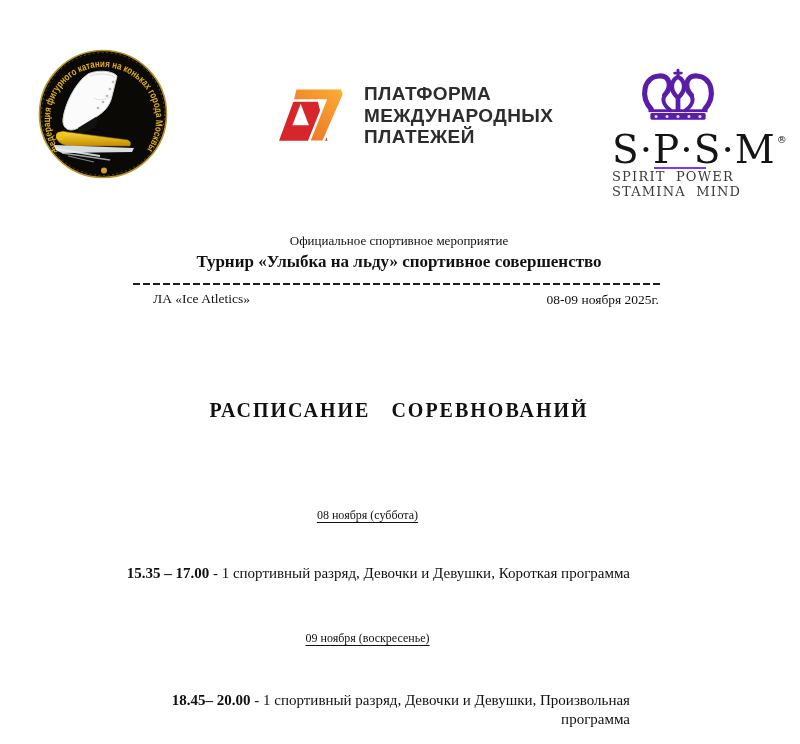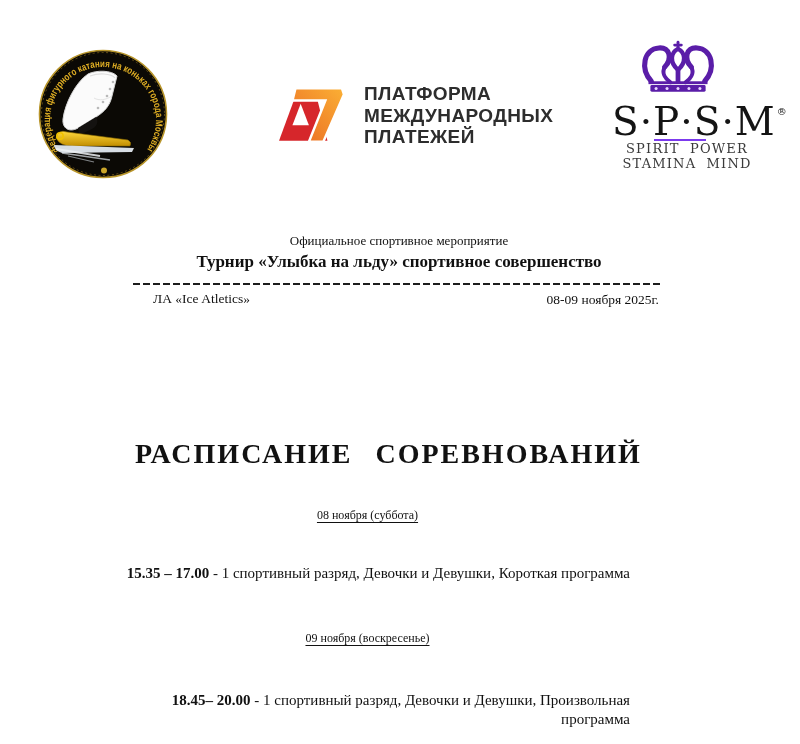--- a/index.html
+++ b/index.html
@@ -12,35 +12,35 @@
   
   .h-line1{top:231px;left:135px;width:528px;text-align:center;font-size:13px;line-height:19px;}
   .h-line2{top:251px;left:135px;width:528px;text-align:center;font-size:17px;line-height:21px;font-weight:bold;}
   .dashes{top:283px;left:133px;width:530px;height:2px;
     background:repeating-linear-gradient(90deg,#1c1c1c 0 7px,transparent 7px 10px);}
   .venue{top:291px;left:135px;width:528px;font-size:13.5px;line-height:15.5px;}
   .venue .addr{padding-left:18px;}
   .venue .dates{position:absolute;right:4px;top:1px;}
 
   
-  .sched-title{top:399px;left:135px;width:528px;font-weight:bold;
-    font-size:28px;letter-spacing:2px;word-spacing:14px;margin-top:39px;}
+  .sched-title{top:399px;left:135px;width:528px;text-align:center;font-weight:bold;
+    font-size:20px;letter-spacing:2px;word-spacing:14px;}
   .day-head{left:105px;width:525px;text-align:center;font-size:12px;}
   .day-head span{text-decoration:underline;text-underline-offset:3px;}
   .day1{top:508px;} .day2{top:631px;}
   .entry{left:105px;width:525px;text-align:right;font-size:15px;line-height:19px;}
   .entry1{top:549px;} .entry2{top:676px;}
   .entry b{font-weight:bold;}
 
   
   .fed-logo{left:38px;top:48px;}
   .a7{left:278px;top:83px;display:flex;align-items:center;gap:18px;}
   .a7-text{font-family:"Liberation Sans", sans-serif;font-weight:bold;color:#2d2d2d;
     font-size:19px;line-height:21.5px;letter-spacing:.4px;}
-  .spsm{left:612px;top:38px;width:150px;text-align:center;font-family:"DejaVu Serif", serif;}
+  .spsm{left:612px;top:66px;width:150px;font-family:"DejaVu Serif", serif;}
   .spsm-crown{display:block;margin:0 auto 0 26px;}
   .spsm-acr{font-size:39px;line-height:36px;color:#141414;font-weight:500;letter-spacing:1px;margin-top:-2px;}
   .spsm-reg{font-size:10px;vertical-align:20px;margin-left:1px;}
   .spsm-tag{font-size:13px;letter-spacing:1.2px;word-spacing:5px;color:#3a3a3a;margin-top:1px;}
   .spsm-rule{position:absolute;left:42px;top:101px;width:52px;height:2px;background:#7c3aed;}
 </style>
 </head>
 <body>
 
 <div class="page">

